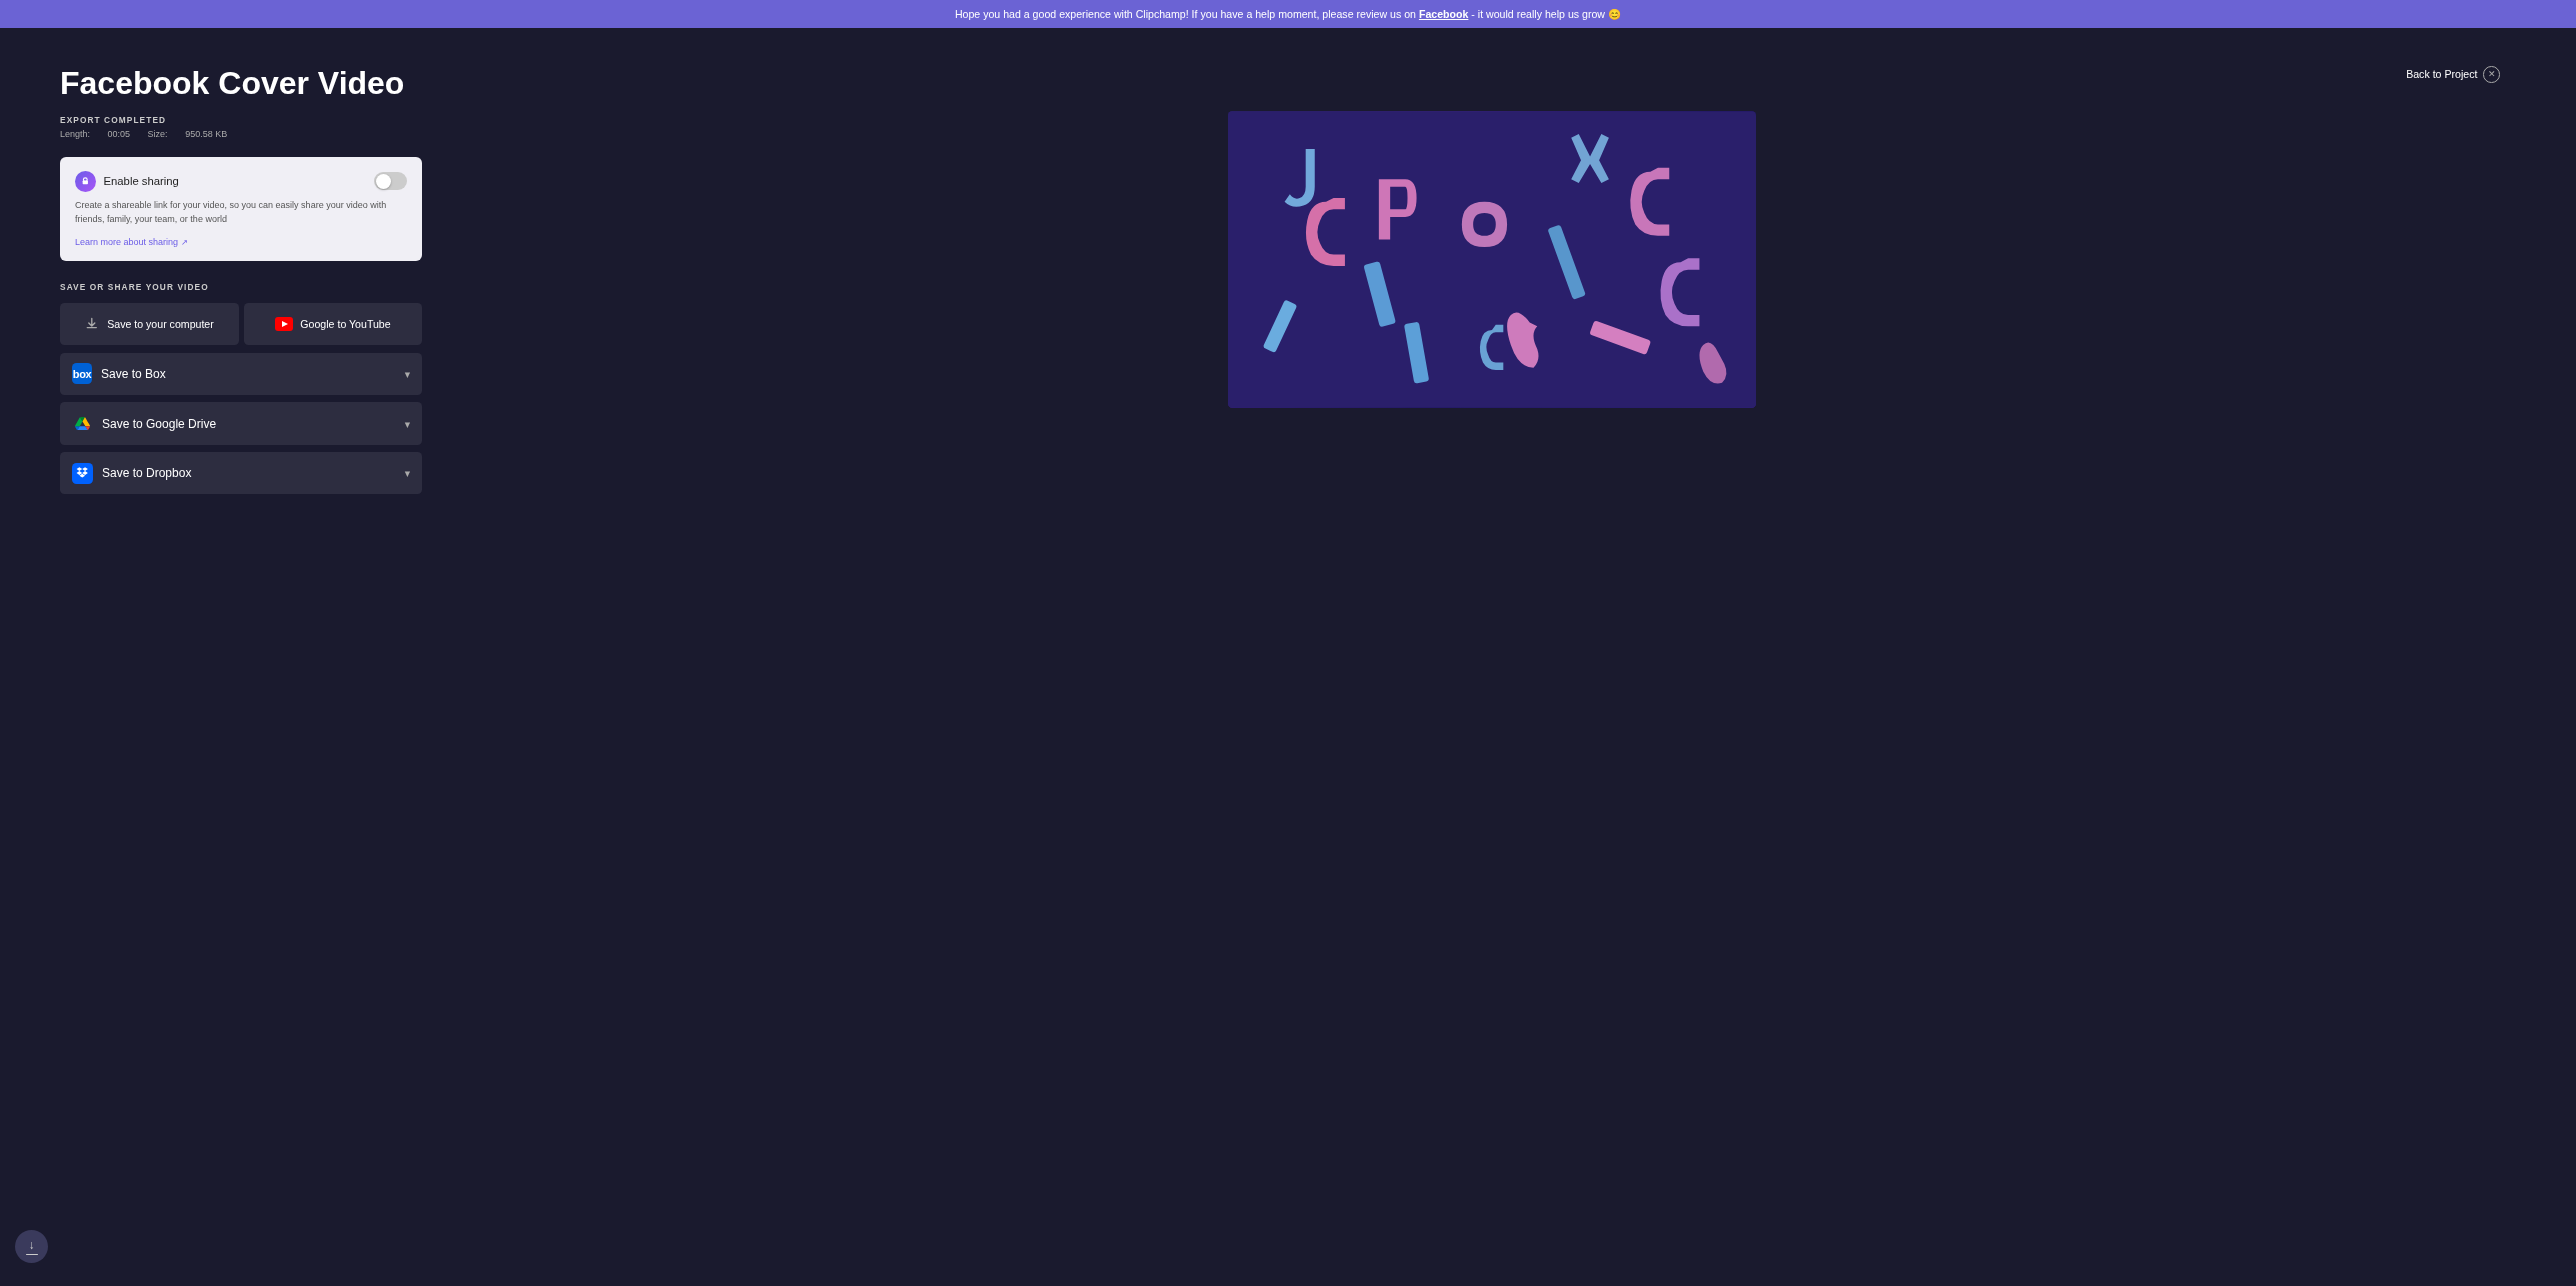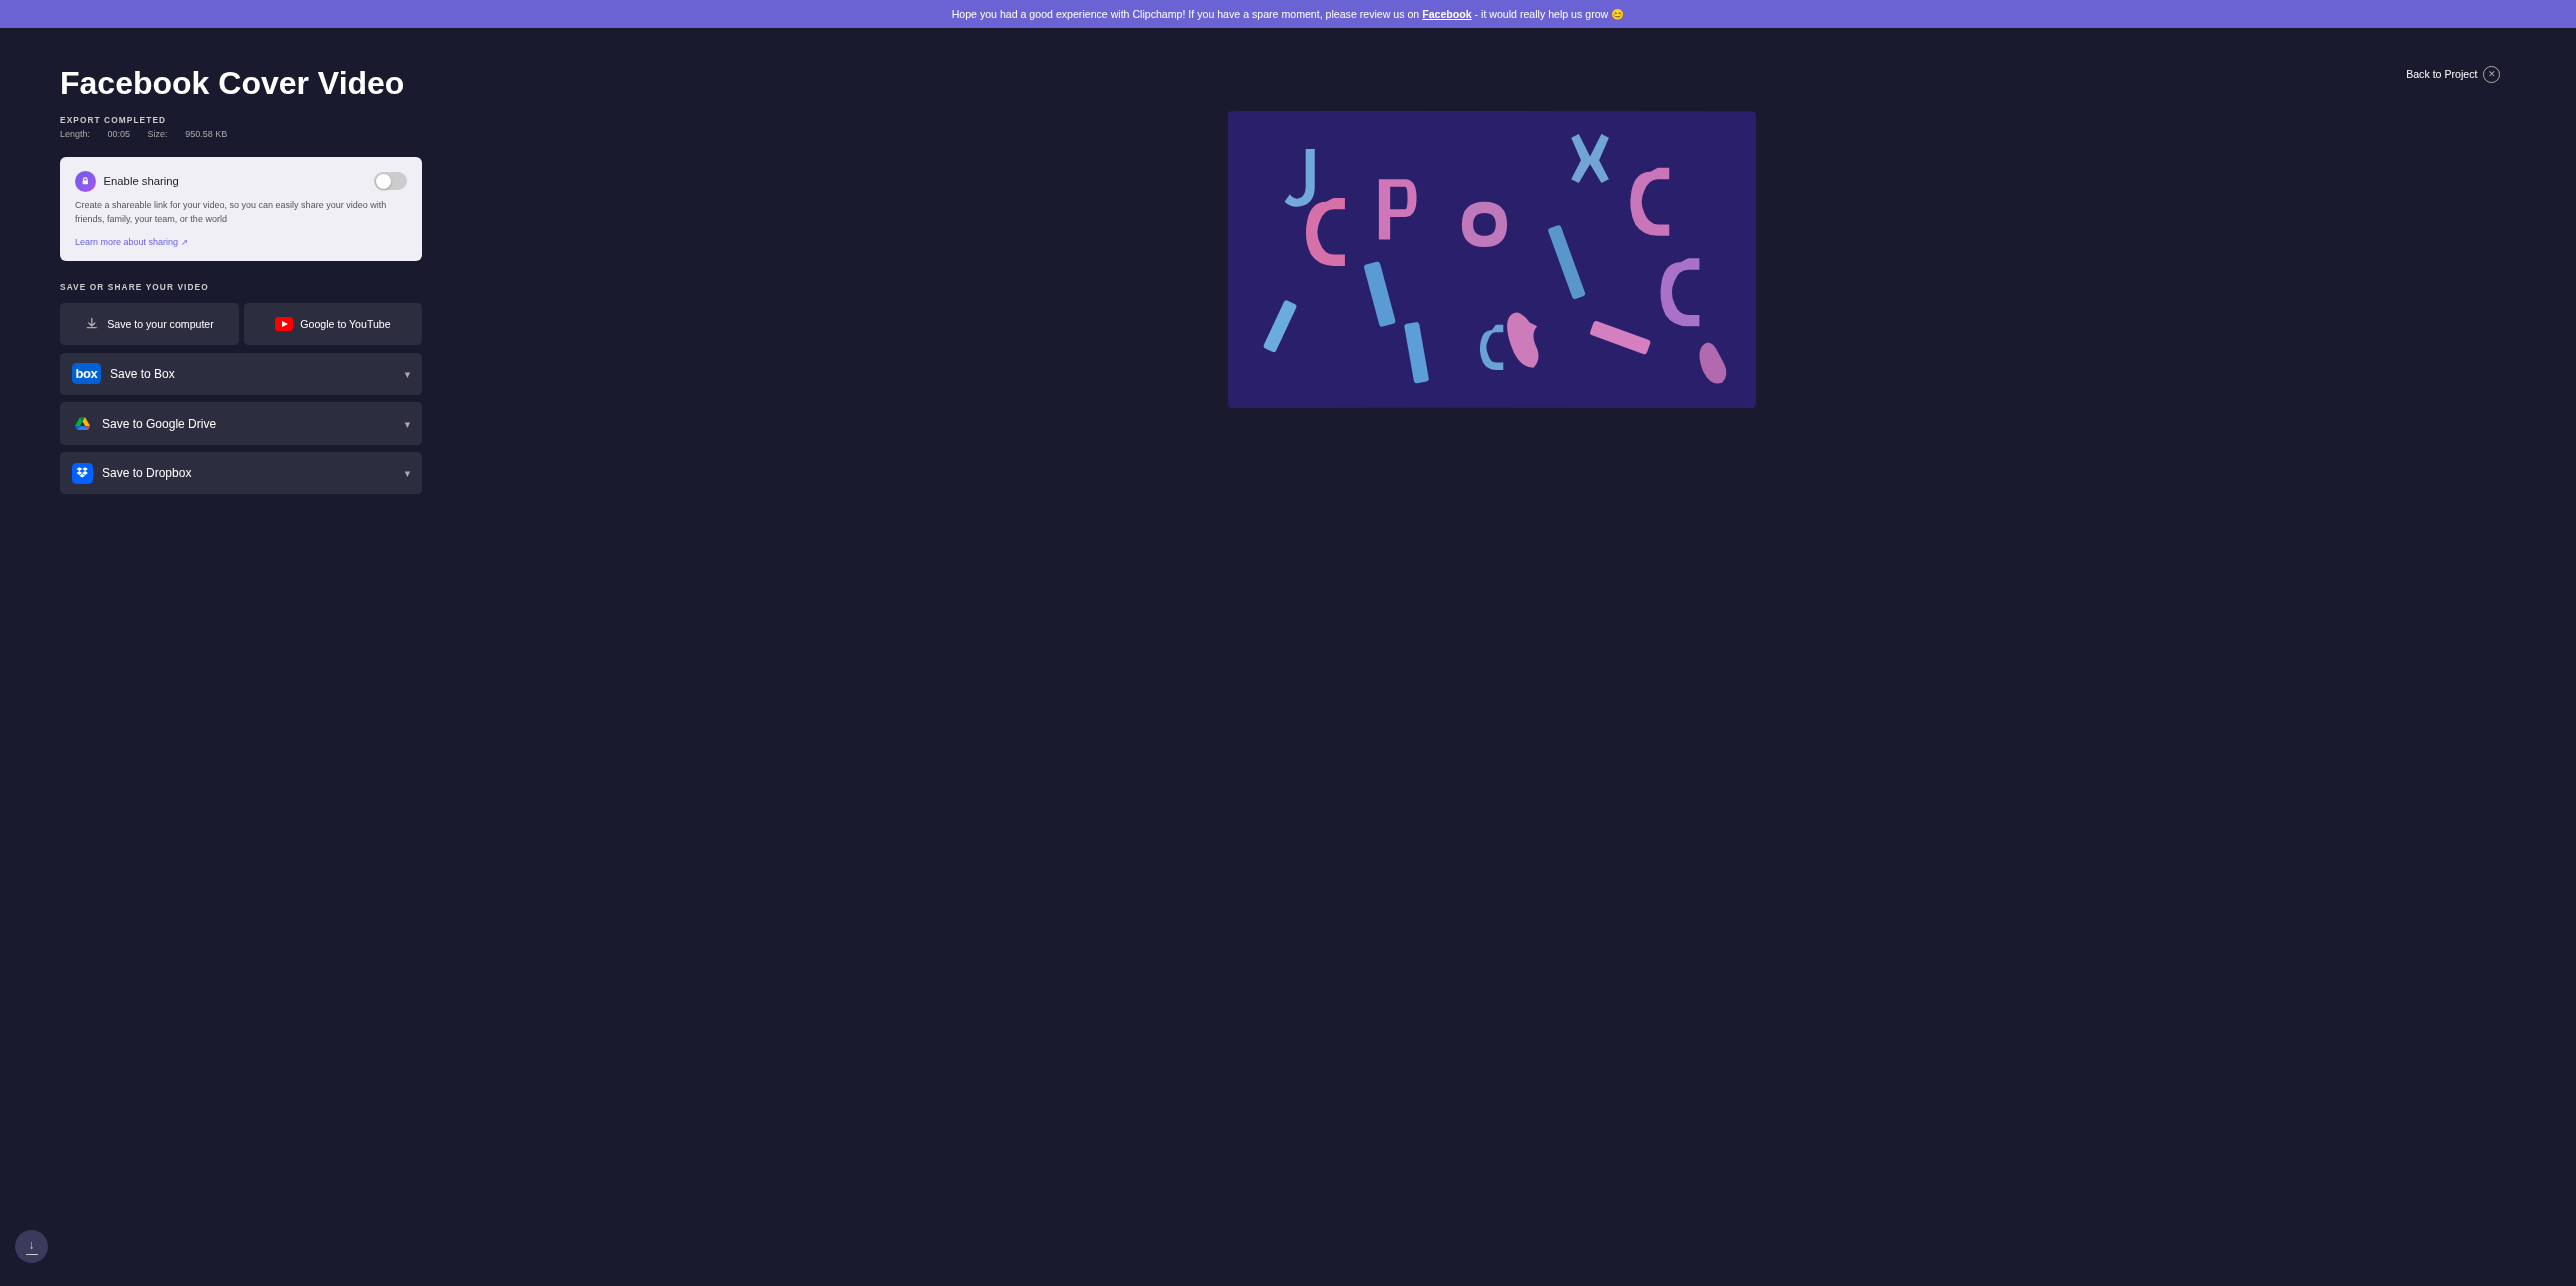--- a/index.html
+++ b/index.html
@@ -242,28 +242,28 @@
       color: #ffffff;
     }
 
     .chevron-icon {
       color: #aaaaaa;
       font-size: 10.6px;
     }
 
     
     .box-icon {
-      width: 29px;
+      width: 20px;
       height: 21px;
       background-color: #0061d5;
       border-radius: 4.5px;
       display: flex;
       align-items: center;
       justify-content: center;
-      font-size: 13px;
+      font-size: 11px;
       font-weight: 700;
       color: white;
       letter-spacing: -0.4px;
       flex-shrink: 0;
     }
 
     
     .gdrive-icon {
       width: 21px;
       height: 21px;
@@ -387,21 +387,21 @@
     
     .dropbox-svg {
       width: 13.6px;
       height: 13.6px;
     }
   </style>
 </head>
 <body>
 
 <div class="top-banner">
-  <span>Hope you had a good experience with Clipchamp! If you have a spare moment, please review us on </span><a href="#">Facebook</a><span> - it would really help us grow 😊</span>
+  <span>Hope you had a good experience with Clipchamp! If you have a help moment, please review us on </span><a href="#">Facebook</a><span> - it would really help us grow 😊</span>
 </div>
 
 <div class="main-content">
 
   <a href="#" class="back-to-project">
     <span>Back to Project</span>
     <div class="back-close-icon">✕</div>
   </a>
 
   <div class="left-panel">

